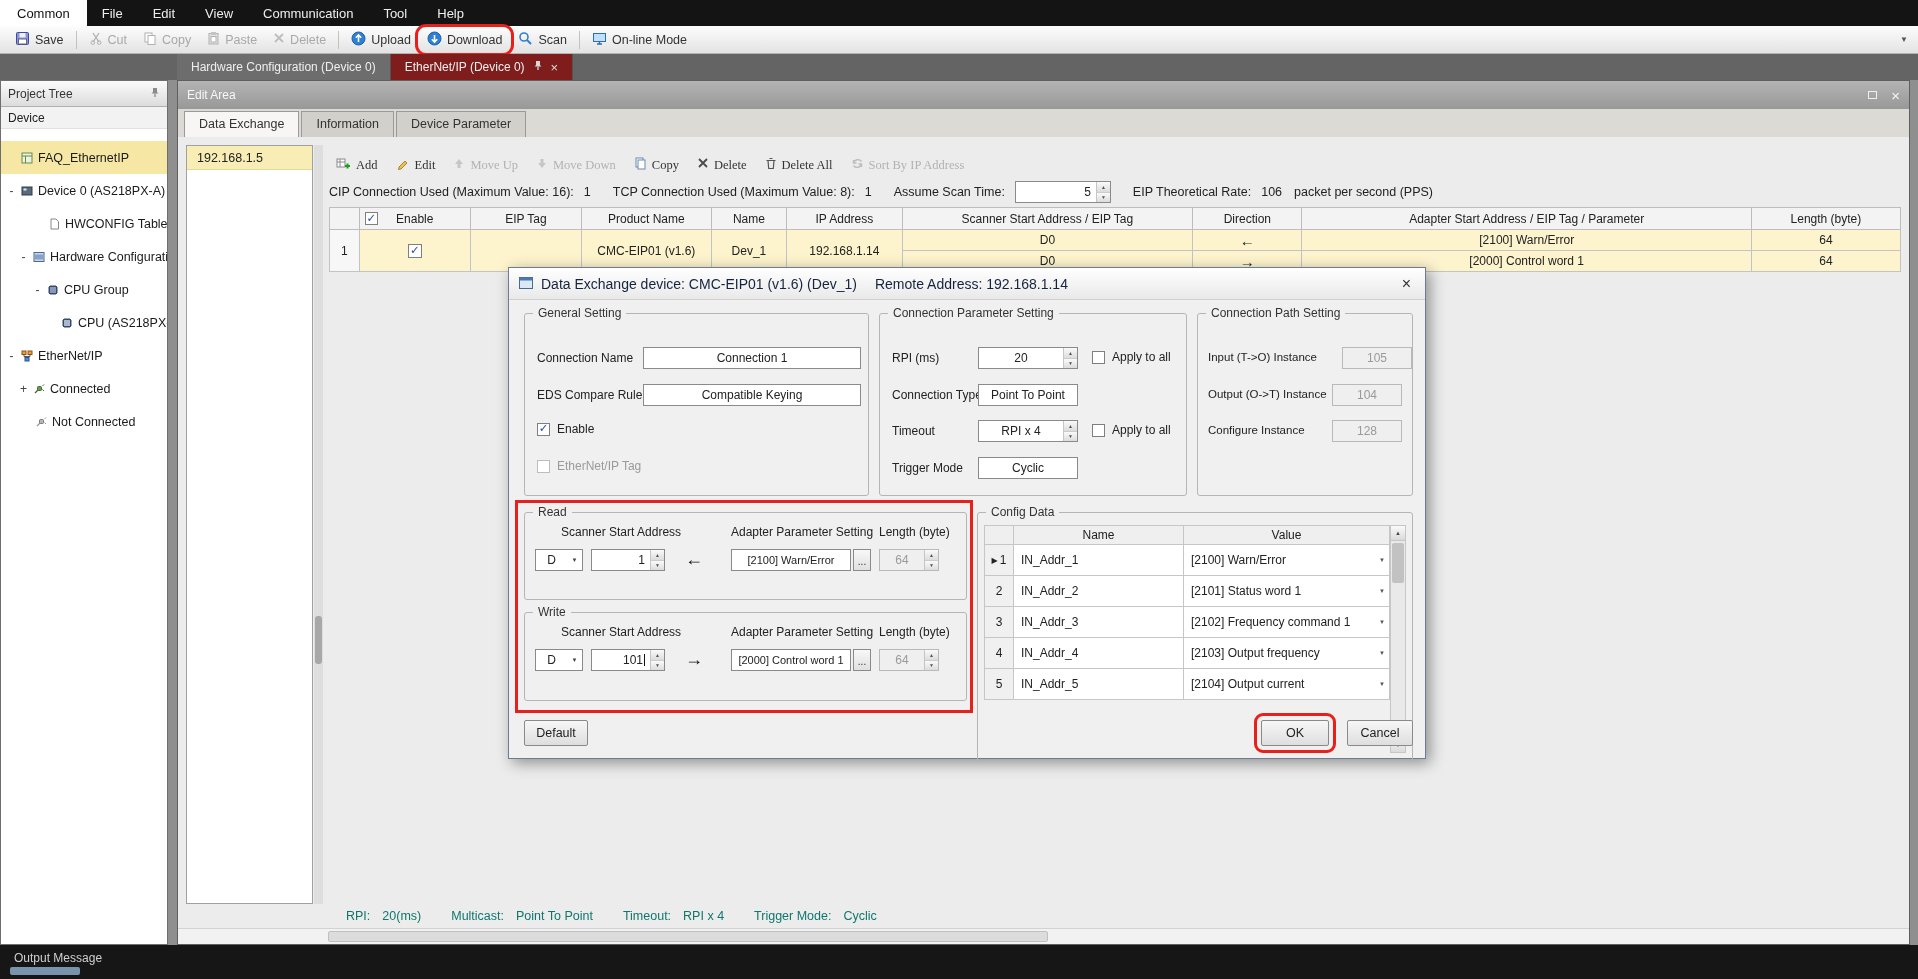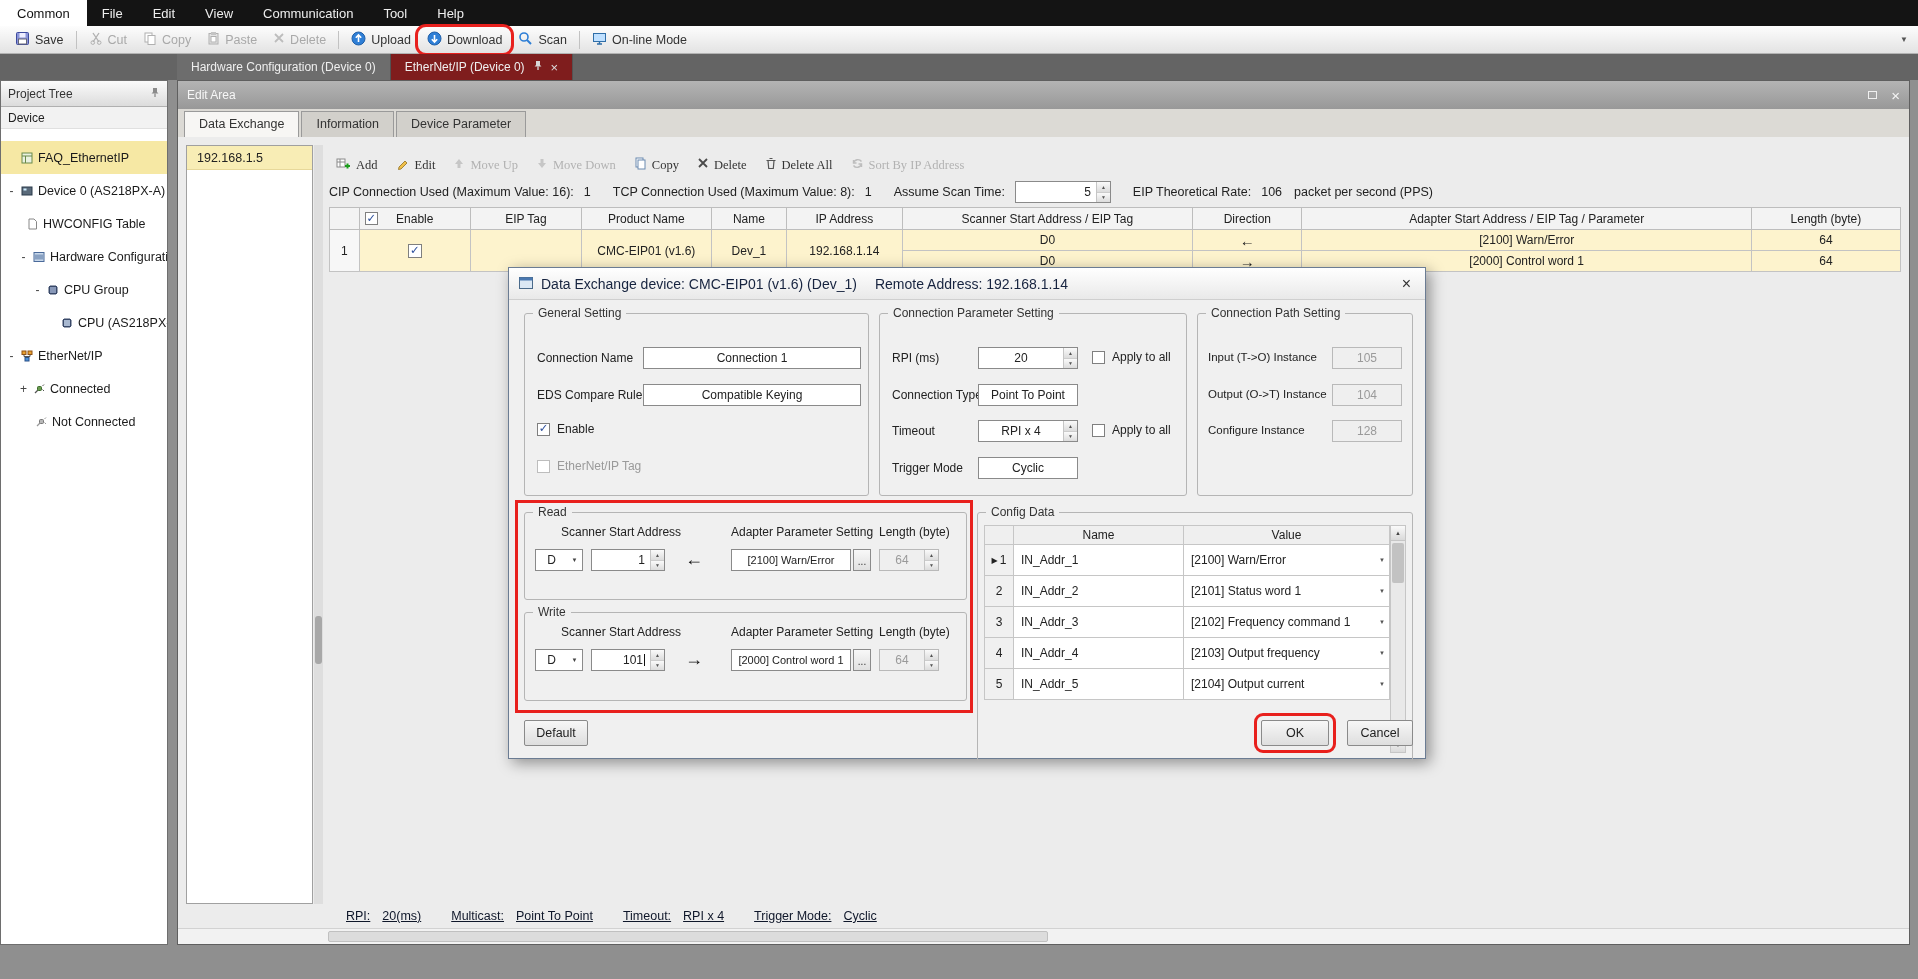--- a/index.html
+++ b/index.html
@@ -87,21 +87,21 @@
   .tcaret { display:inline-block; width:1px; height:12px; background:#111; margin-left:1px; }
 
   
   table.exch { border-collapse:collapse; margin-top:2px; font-size:12px; table-layout:fixed; }
   .exch th { background:#f3f3f3; border:1px solid #bdbdbd; font-weight:normal; height:22px; color:#222; position:relative; overflow:hidden; white-space:nowrap; }
   .exch td { border:1px solid #c3c3c3; background:#fdf3cd; height:21px; text-align:center; overflow:hidden; white-space:nowrap; }
   .exch td.c-num { background:#f7f7f7; }
   .hdr-cb { position:absolute; left:5px; top:4px; }
   .dir { font-size:15px; font-weight:bold; }
 
-  .ea-status { height:24px; display:flex; align-items:center; padding-left:168px; font-size:12.5px; color:#0f172a; flex:0 0 auto;text-decoration:underline; }
+  .ea-status { height:24px; display:flex; align-items:center; padding-left:168px; font-size:12.5px; color:#0f766e; flex:0 0 auto; }
   .sb-pair { display:flex; gap:12px; margin-right:30px; white-space:nowrap; }
   .ea-hscroll { height:16px; background:#f2f2f2; border-top:1px solid #d2d2d2; position:relative; flex:0 0 auto; }
   .ea-hscroll .hthumb { position:absolute; left:150px; width:720px; top:2px; bottom:2px; background:#dcdcdc; border:1px solid #c0c0c0; border-radius:2px; }
 
   
   .dialog { position:absolute; left:508px; top:267px; width:918px; height:492px; background:#f0f0f0; border:1px solid #6b7c93; box-shadow:4px 4px 14px rgba(0,0,0,.4); z-index:10; }
   .dlg-title { height:32px; background:linear-gradient(#ffffff,#e9e9e9); border-bottom:1px solid #cfcfcf; display:flex; align-items:center; gap:8px; padding:0 10px; font-size:14px; color:#16233f; }
   .dlg-title .t2 { margin-left:10px; }
   .dlg-close { margin-left:auto; font-size:16px; color:#333; padding:0 4px; }
   .grp { position:absolute; border:1px solid #b5b5b5; border-radius:3px; }
@@ -253,21 +253,21 @@
       <div class="tree-item" style="padding-left:6px">
         <span class="exp">-</span>
         <span class="ticon12">
             <svg width="12" height="12">
               <rect x="1" y="2" width="10" height="8" fill="#5a6a7a" stroke="#2a3a4a"></rect>
               <rect x="2.5" y="3.5" width="3" height="2" fill="#cfeeff"></rect>
             </svg>
           </span>
         <span>Device 0 (AS218PX-A)</span>
       </div>
-      <div class="tree-item" style="padding-left:26px">
+      <div class="tree-item" style="padding-left:48px">
         <span class="ticon12">
             <svg width="11" height="12">
               <path d="M2 1h5l2.5 2.5V11H2z" fill="#fff" stroke="#888"></path>
             </svg>
           </span>
         <span>HWCONFIG Table</span>
       </div>
       <div class="tree-item" style="padding-left:18px">
         <span class="exp">-</span>
         <span class="ticon12">
@@ -504,20 +504,24 @@
       <span class="sb-pair">
           <span>Trigger Mode:</span>
           <span>Cyclic</span>
         </span>
     </div>
     <div class="ea-hscroll">
         <div class="hthumb"></div>
       </div>
   </div>
 
+  <div class="bottom-bar">
+    <span class="ob-label">Output Message</span>
+    <div class="bottom-pill"></div>
+  </div>
 
   <div class="dialog">
     <div class="dlg-title">
       <span><svg width="14" height="12">
             <rect x="0.5" y="0.5" width="13" height="11" fill="#dce8f4" stroke="#4a6a8a"></rect>
             <rect x="0.5" y="0.5" width="13" height="3" fill="#4a78b0"></rect>
           </svg></span>
       <span>Data Exchange device: CMC-EIP01 (v1.6) (Dev_1)</span>
       <span class="t2">Remote Address: 192.168.1.14</span>
       <span class="dlg-close">×</span>
@@ -573,21 +577,21 @@
         <span class="cb small"></span>
         <span>Apply to all</span>
       </div>
       <span class="lbl" style="left:12px;top:147px">Trigger Mode</span>
       <div class="fld" style="left:98px;top:143px;width:100px">Cyclic</div>
     </div>
 
     <div class="grp" style="left:688px;top:45px;width:216px;height:183px">
       <span class="legend">Connection Path Setting</span>
       <span class="lbl" style="left:10px;top:37px;font-size:11.5px">Input (T-&gt;O) Instance</span>
-      <div class="fld disabled" style="left:134px;top:33px;width:70px">105</div>
+      <div class="fld disabled" style="left:144px;top:33px;width:70px">105</div>
       <span class="lbl" style="left:10px;top:74px;font-size:11.5px">Output (O-&gt;T) Instance</span>
       <div class="fld disabled" style="left:134px;top:70px;width:70px">104</div>
       <span class="lbl" style="left:10px;top:110px;font-size:11.5px">Configure Instance</span>
       <div class="fld disabled" style="left:134px;top:106px;width:70px">128</div>
     </div>
 
     <div class="grp" style="left:15px;top:244px;width:443px;height:88px">
       <span class="legend">Read</span>
       <span class="lbl" style="left:36px;top:12px">Scanner Start Address</span>
       <span class="lbl" style="left:206px;top:12px">Adapter Parameter Setting</span>

